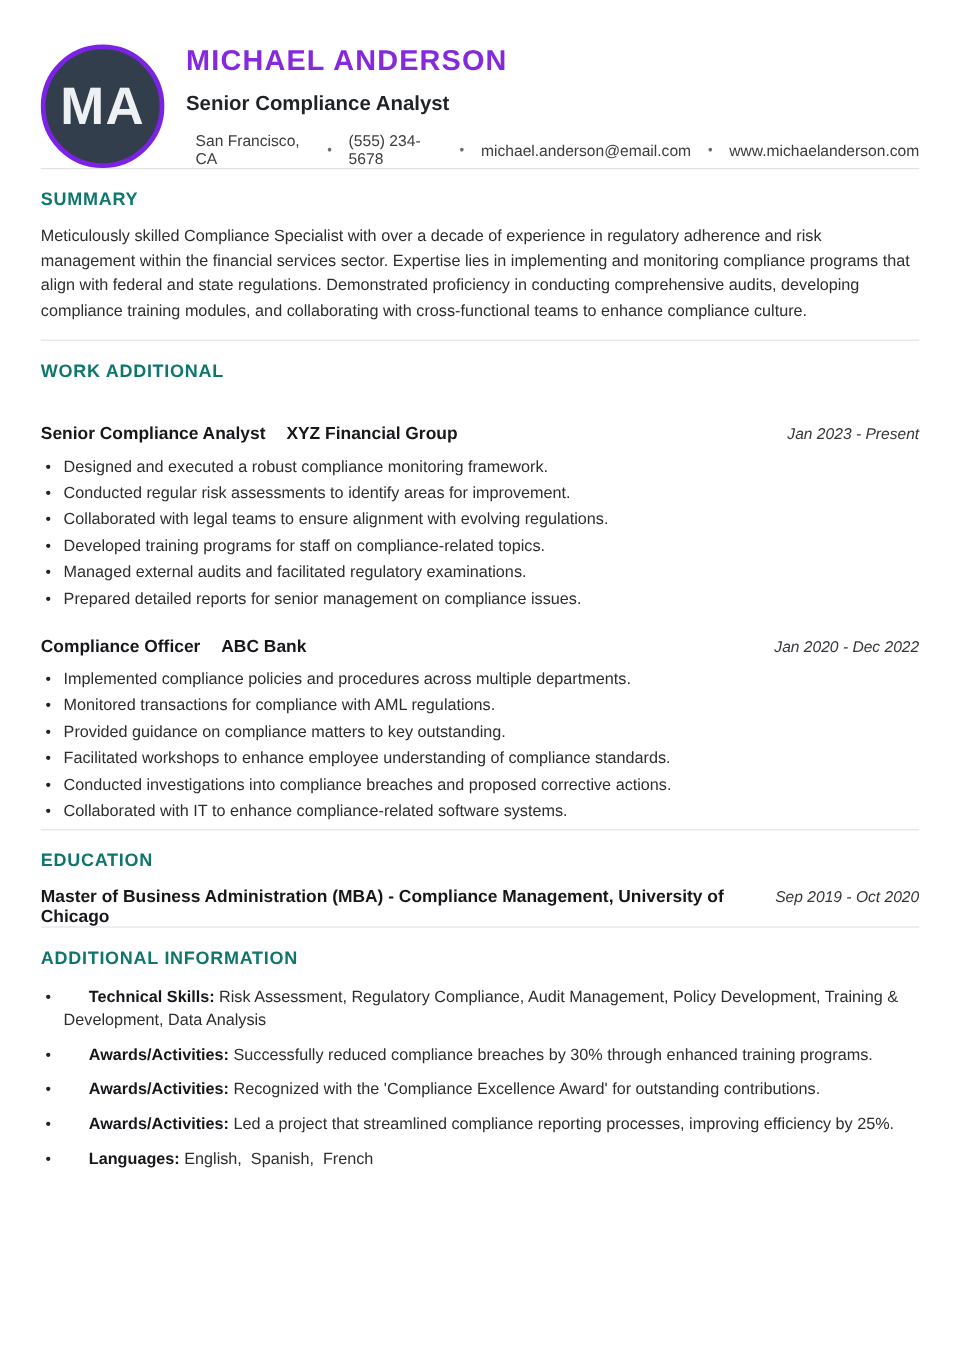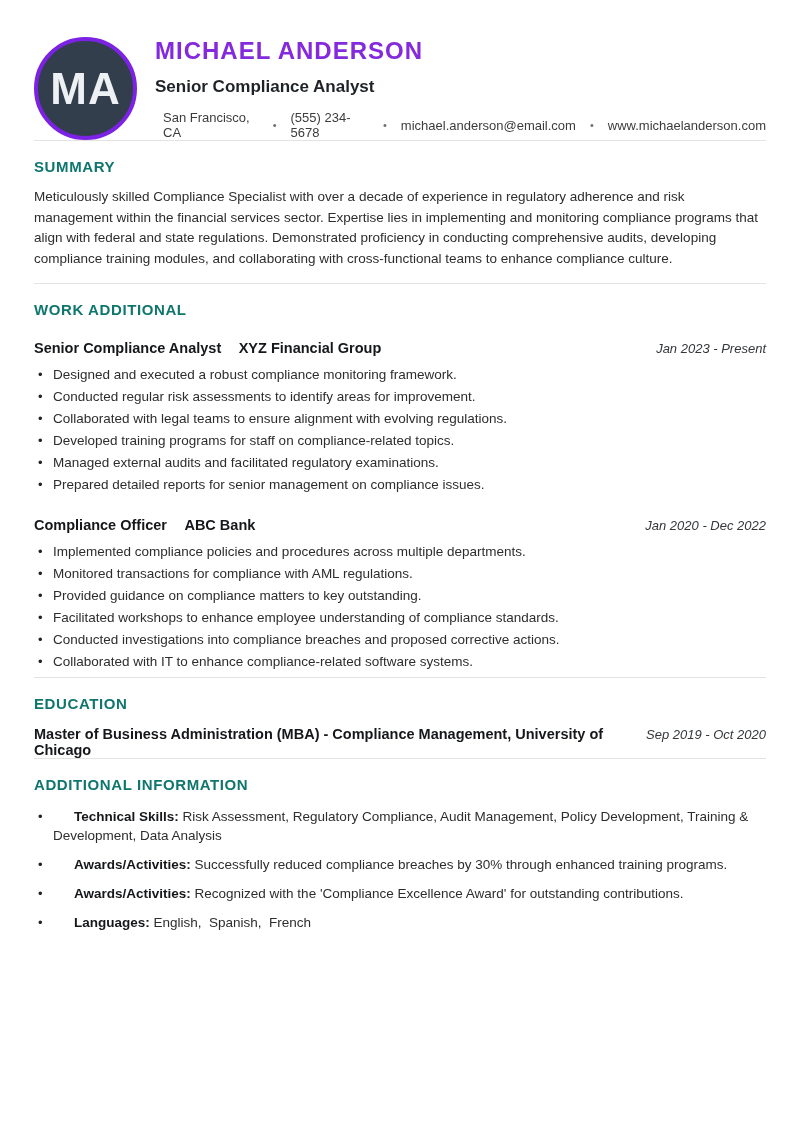--- a/index.html
+++ b/index.html
@@ -53,21 +53,21 @@
     margin: 17px 0 0 0;
     font-size: 15px; font-weight: bold; letter-spacing: 0.6px;
     color: #0f766e;
   }
   .summary-text {
     margin-top: 12px; font-size: 13.5px; line-height: 20.5px; color: #2d2d2d;
     max-width: 732px;
   }
 
   
-  .job { margin-top: 21px; }
+  .job { margin-top: 35px; }
   .job-header { display: flex; justify-content: space-between; align-items: baseline; }
   .job-title { font-size: 14.5px; font-weight: bold; color: #15171a; }
   .job-company { font-size: 14.5px; font-weight: bold; color: #15171a; margin-left: 13px; }
   .job-dates, .edu-dates { font-size: 13px; font-style: italic; color: #33363a; white-space: nowrap; }
 
   ul.bullets { list-style: none; margin: 11px 0 0 0; padding: 0; }
   ul.bullets li {
     position: relative; padding-left: 19px; margin-bottom: 8.5px;
     font-size: 13.5px; line-height: 13.5px; color: #2d2d2d;
   }
@@ -179,17 +179,18 @@
   </section>
 
   <hr class="divider divider-4">
 
   <section>
     <h2 class="section-heading">ADDITIONAL INFORMATION</h2>
     <ul class="info-list">
       <li><span class="info-label">Technical Skills:</span><span class="info-text">Risk Assessment, Regulatory Compliance, Audit Management, Policy Development, Training &amp; Development, Data Analysis</span></li>
       <li><span class="info-label">Awards/Activities:</span><span class="info-text">Successfully reduced compliance breaches by 30% through enhanced training programs.</span></li>
       <li><span class="info-label">Awards/Activities:</span><span class="info-text">Recognized with the 'Compliance Excellence Award' for outstanding contributions.</span></li>
+      <li><span class="info-label">Awards/Activities:</span><span class="info-text">Led a project that streamlined compliance reporting processes, improving efficiency by 25%.</span></li>
       <li><span class="info-label">Languages:</span><span class="info-text">English,  Spanish,  French</span></li>
     </ul>
   </section>
 
 </div>
 
 </body></html>

